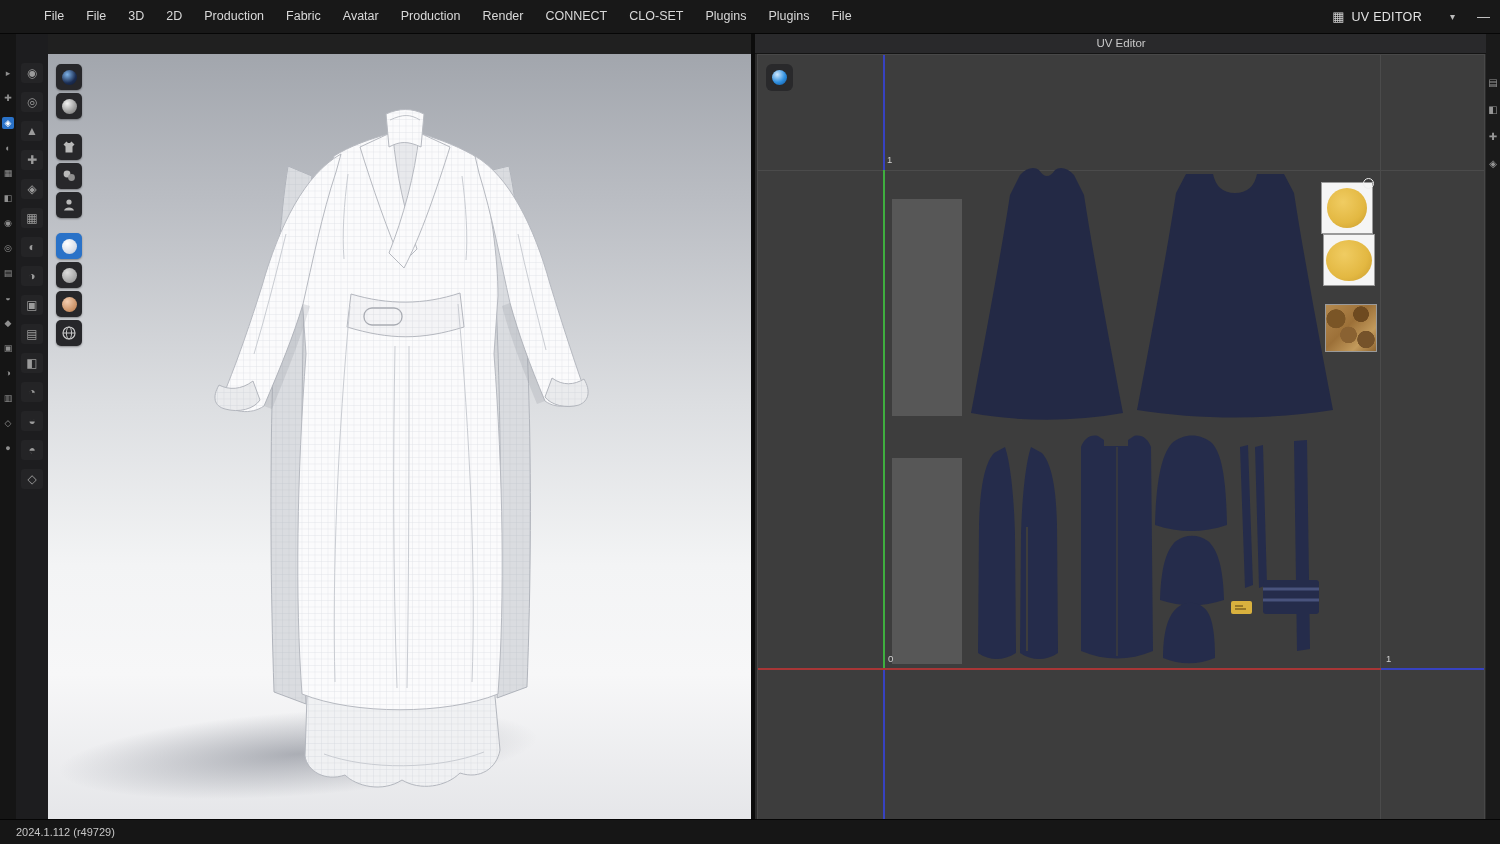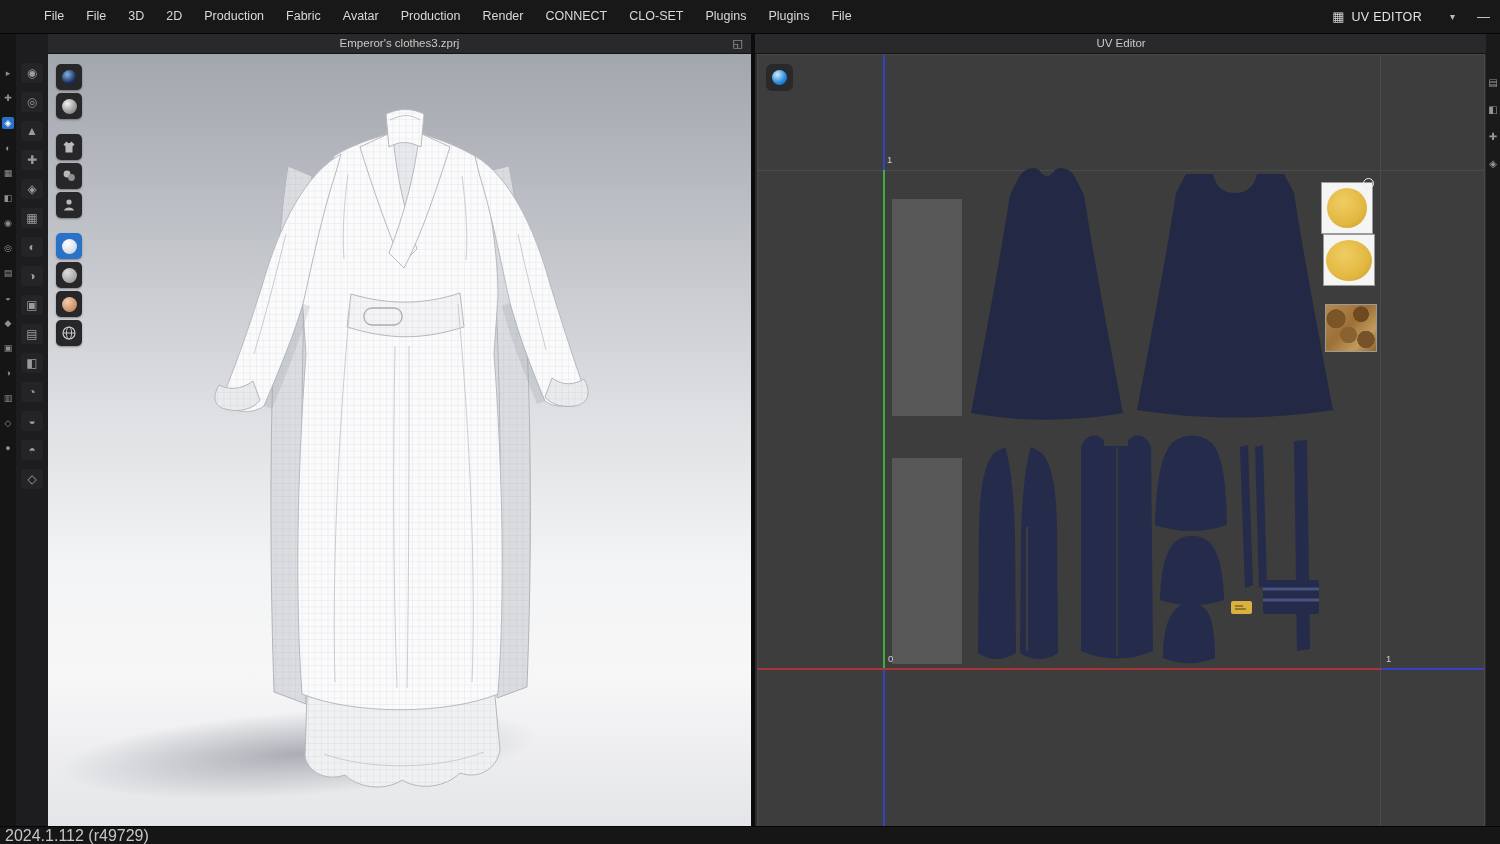--- a/index.html
+++ b/index.html
@@ -75,22 +75,22 @@
     background:
       radial-gradient(circle at 20% 30%, #7a5526 0 18%, transparent 19%),
       radial-gradient(circle at 70% 20%, #6e4a20 0 15%, transparent 16%),
       radial-gradient(circle at 45% 65%, #8a6232 0 20%, transparent 21%),
       radial-gradient(circle at 80% 75%, #75522a 0 16%, transparent 17%),
       linear-gradient(135deg,#b58a4f,#9c7038 45%,#c29a5c 75%,#8f6530);}
   .gold{width:40px;height:40px;border-radius:50%;background:radial-gradient(circle at 40% 35%,#f0cc62,#e3b842 60%,#c89a2c);}
   .gold-big{width:46px;height:41px;}
   .sw-dot{position:absolute;right:-2px;top:-5px;width:9px;height:9px;border:1.5px solid #efefef;border-radius:50%;background:transparent;}
   
-  .statusbar{position:absolute;left:0;bottom:0;width:100%;height:18px;background:#161616;border-top:1px solid #050505;
-    color:#c6c6c6;font-size:16px;display:flex;align-items:center;padding-left:5px;box-sizing:border-box;z-index:30;}
+  .statusbar{position:absolute;left:0;bottom:0;width:100%;height:25px;background:#161616;border-top:1px solid #050505;
+    color:#c6c6c6;font-size:11px;display:flex;align-items:center;padding-left:16px;box-sizing:border-box;z-index:30;}
 </style>
 </head>
 <body>
 
 <div class="menubar">
   <div class="menu-items">
 
   <span class="menu-item">File</span>
       <span class="menu-item">File</span>
       <span class="menu-item">3D</span>
@@ -146,24 +146,20 @@
     <span class="dk">▣</span>
     <span class="dk">▤</span>
     <span class="dk">◧</span>
     <span class="dk">◔</span>
     <span class="dk">◒</span>
     <span class="dk">◓</span>
     <span class="dk">◇</span>
   </div>
 
 <div class="pane3d">
-  <div class="pane-title">
-    <span>Emperor's clothes3.zprj</span>
-    <span class="float-btn">◱</span>
-  </div>
   <div class="canvas3d">
 
     <svg class="garment-svg" width="703" height="775" viewBox="0 0 703 775">
       <defs>
         <pattern id="gd" width="6.5" height="6.5" patternUnits="userSpaceOnUse">
           <rect width="6.5" height="6.5" fill="#fbfbfc"></rect>
           <path d="M0 0H6.5M0 0V6.5" stroke="#d7d9de" stroke-width="0.6"></path>
         </pattern>
         <radialGradient id="shad" cx="50%" cy="50%" r="50%">
           <stop offset="0%" stop-color="rgba(105,110,122,0.5)"></stop>

